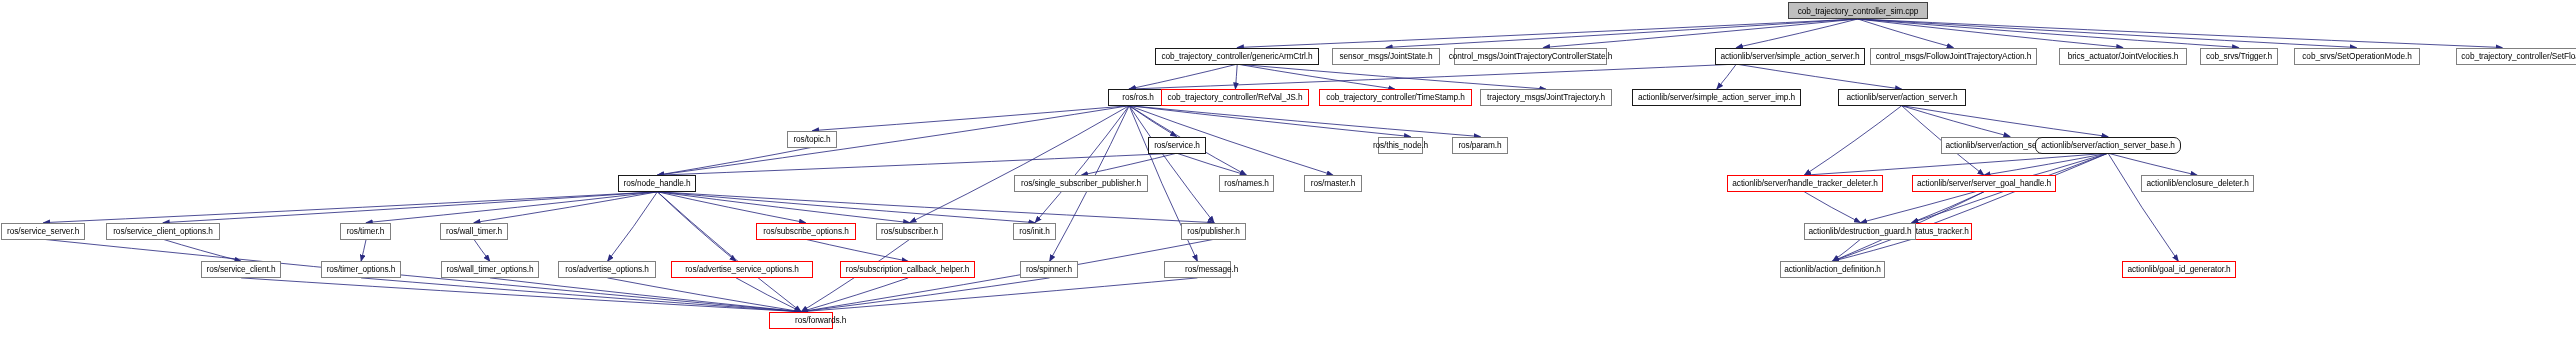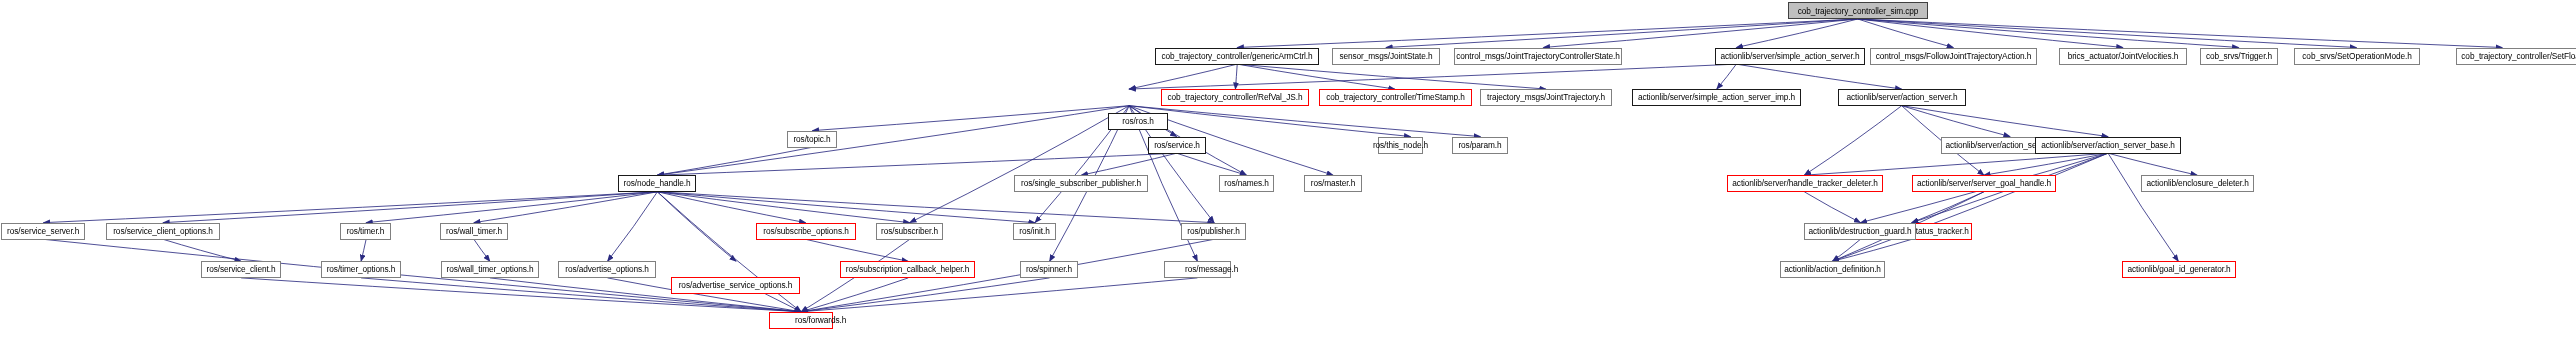--- a/index.html
+++ b/index.html
@@ -105,60 +105,60 @@
       <path d="M 3549.5 258 Q 3336.06 349 3085.5 440" fill="none" stroke="#2a2a80" stroke-width="1.4" marker-end="url(#ah)"></path>
       <path d="M 3038 323 Q 3081.47 349 3132.5 375" fill="none" stroke="#2a2a80" stroke-width="1.4" marker-end="url(#ah)"></path>
       <path d="M 3340.5 323 Q 3284.61 349 3219 375" fill="none" stroke="#2a2a80" stroke-width="1.4" marker-end="url(#ah)"></path>
       <path d="M 3340.5 323 Q 3223.2 381.5 3085.5 440" fill="none" stroke="#2a2a80" stroke-width="1.4" marker-end="url(#ah)"></path>
       <path d="M 3219 403 Q 3157.59 421.5 3085.5 440" fill="none" stroke="#2a2a80" stroke-width="1.4" marker-end="url(#ah)"></path>
       <path d="M 3132.5 403 Q 3110.88 421.5 3085.5 440" fill="none" stroke="#2a2a80" stroke-width="1.4" marker-end="url(#ah)"></path>
     </svg>
 <div class="node root" style="left: 1788px; top: 2.4px; width: 140px;">cob_trajectory_controller_sim.cpp</div>
     <div class="node bold" style="left: 1155px; top: 48px; width: 164px;">cob_trajectory_controller/genericArmCtrl.h</div>
     <div class="node" style="left: 1332px; top: 48px; width: 108px;">sensor_msgs/JointState.h</div>
-    <div class="node" style="left: 1454px; top: 48px; width: 168px;">control_msgs/JointTrajectoryControllerState.h</div>
+    <div class="node" style="left: 1454px; top: 48px; width: 153px;">control_msgs/JointTrajectoryControllerState.h</div>
     <div class="node bold" style="left: 1715px; top: 48px; width: 150px;">actionlib/server/simple_action_server.h</div>
     <div class="node" style="left: 1870px; top: 48px; width: 167px;">control_msgs/FollowJointTrajectoryAction.h</div>
     <div class="node" style="left: 2059px; top: 48px; width: 128px;">brics_actuator/JointVelocities.h</div>
     <div class="node" style="left: 2200px; top: 48px; width: 78px;">cob_srvs/Trigger.h</div>
     <div class="node" style="left: 2294px; top: 48px; width: 126px;">cob_srvs/SetOperationMode.h</div>
     <div class="node" style="left: 2433px; top: 48px; width: 138px; margin-left: 23px;">cob_trajectory_controller/SetFloat.h</div>
-    <div class="node bold" style="left: 1108px; top: 89px; width: 60px; margin-top: 24px;">ros/ros.h</div>
+    <div class="node bold" style="left: 1108px; top: 89px; width: 60px;">ros/ros.h</div>
     <div class="node red" style="left: 1161px; top: 89px; width: 148px;">cob_trajectory_controller/RefVal_JS.h</div>
     <div class="node red" style="left: 1319px; top: 89px; width: 153px;">cob_trajectory_controller/TimeStamp.h</div>
     <div class="node" style="left: 1480px; top: 89px; width: 132px;">trajectory_msgs/JointTrajectory.h</div>
     <div class="node bold" style="left: 1632px; top: 89px; width: 169px;">actionlib/server/simple_action_server_imp.h</div>
     <div class="node bold" style="left: 1838px; top: 89px; width: 128px;">actionlib/server/action_server.h</div>
     <div class="node" style="left: 787px; top: 131px; width: 50px;">ros/topic.h</div>
     <div class="node bold" style="left: 1148px; top: 137px; width: 58px;">ros/service.h</div>
     <div class="node" style="left: 1378px; top: 137px; width: 45px;">ros/this_node.h</div>
     <div class="node" style="left: 1452px; top: 137px; width: 56px;">ros/param.h</div>
     <div class="node" style="left: 1941px; top: 137px; width: 138px;">actionlib/server/action_server_imp.h</div>
-    <div class="node bold" style="left: 2035px; top: 137px; width: 146px;">actionlib/server/action_server_base.h</div>
+    <div class="node bold" style="left: 2035px; top: 137px; width: 146px; border-radius: 7px;">actionlib/server/action_server_base.h</div>
     <div class="node bold" style="left: 618px; top: 175px; width: 78px;">ros/node_handle.h</div>
     <div class="node" style="left: 1014px; top: 175px; width: 134px;">ros/single_subscriber_publisher.h</div>
     <div class="node" style="left: 1219px; top: 175px; width: 55px;">ros/names.h</div>
     <div class="node" style="left: 1304px; top: 175px; width: 58px;">ros/master.h</div>
     <div class="node red" style="left: 1727px; top: 175px; width: 156px;">actionlib/server/handle_tracker_deleter.h</div>
     <div class="node red" style="left: 1912px; top: 175px; width: 144px;">actionlib/server/server_goal_handle.h</div>
     <div class="node" style="left: 2141px; top: 175px; width: 113px;">actionlib/enclosure_deleter.h</div>
     <div class="node" style="left: 1.2px; top: 223px; width: 84px;">ros/service_server.h</div>
     <div class="node" style="left: 106px; top: 223px; width: 114px;">ros/service_client_options.h</div>
     <div class="node" style="left: 340px; top: 223px; width: 51px;">ros/timer.h</div>
     <div class="node" style="left: 440px; top: 223px; width: 68px;">ros/wall_timer.h</div>
     <div class="node red" style="left: 756px; top: 223px; width: 100px;">ros/subscribe_options.h</div>
     <div class="node" style="left: 876px; top: 223px; width: 67px;">ros/subscriber.h</div>
     <div class="node" style="left: 1013px; top: 223px; width: 43px;">ros/init.h</div>
     <div class="node" style="left: 1181px; top: 223px; width: 65px;">ros/publisher.h</div>
     <div class="node red" style="left: 1852px; top: 223px; width: 120px;">actionlib/server/status_tracker.h</div>
     <div class="node" style="left: 201px; top: 261px; width: 80px;">ros/service_client.h</div>
     <div class="node" style="left: 321px; top: 261px; width: 80px;">ros/timer_options.h</div>
     <div class="node" style="left: 441px; top: 261px; width: 98px;">ros/wall_timer_options.h</div>
     <div class="node" style="left: 558px; top: 261px; width: 98px;">ros/advertise_options.h</div>
-    <div class="node red" style="left: 671px; top: 261px; width: 129px; margin-top: 16px;">ros/advertise_service_options.h</div>
+    <div class="node red" style="left: 671px; top: 261px; width: 142px;">ros/advertise_service_options.h</div>
     <div class="node red" style="left: 840px; top: 261px; width: 135px;">ros/subscription_callback_helper.h</div>
     <div class="node" style="left: 1020px; top: 261px; width: 58px;">ros/spinner.h</div>
     <div class="node" style="left: 1164px; top: 261px; width: 67px; padding-left: 33px;">ros/message.h</div>
     <div class="node" style="left: 1780px; top: 261px; width: 105px;">actionlib/action_definition.h</div>
     <div class="node red" style="left: 2122px; top: 261px; width: 114px;">actionlib/goal_id_generator.h</div>
     <div class="node" style="left: 1804px; top: 223px; width: 112px;">actionlib/destruction_guard.h</div>
     <div class="node red" style="left: 769px; top: 312px; width: 64px; padding-left: 44px;">ros/forwards.h</div>
   </div>
 
 

